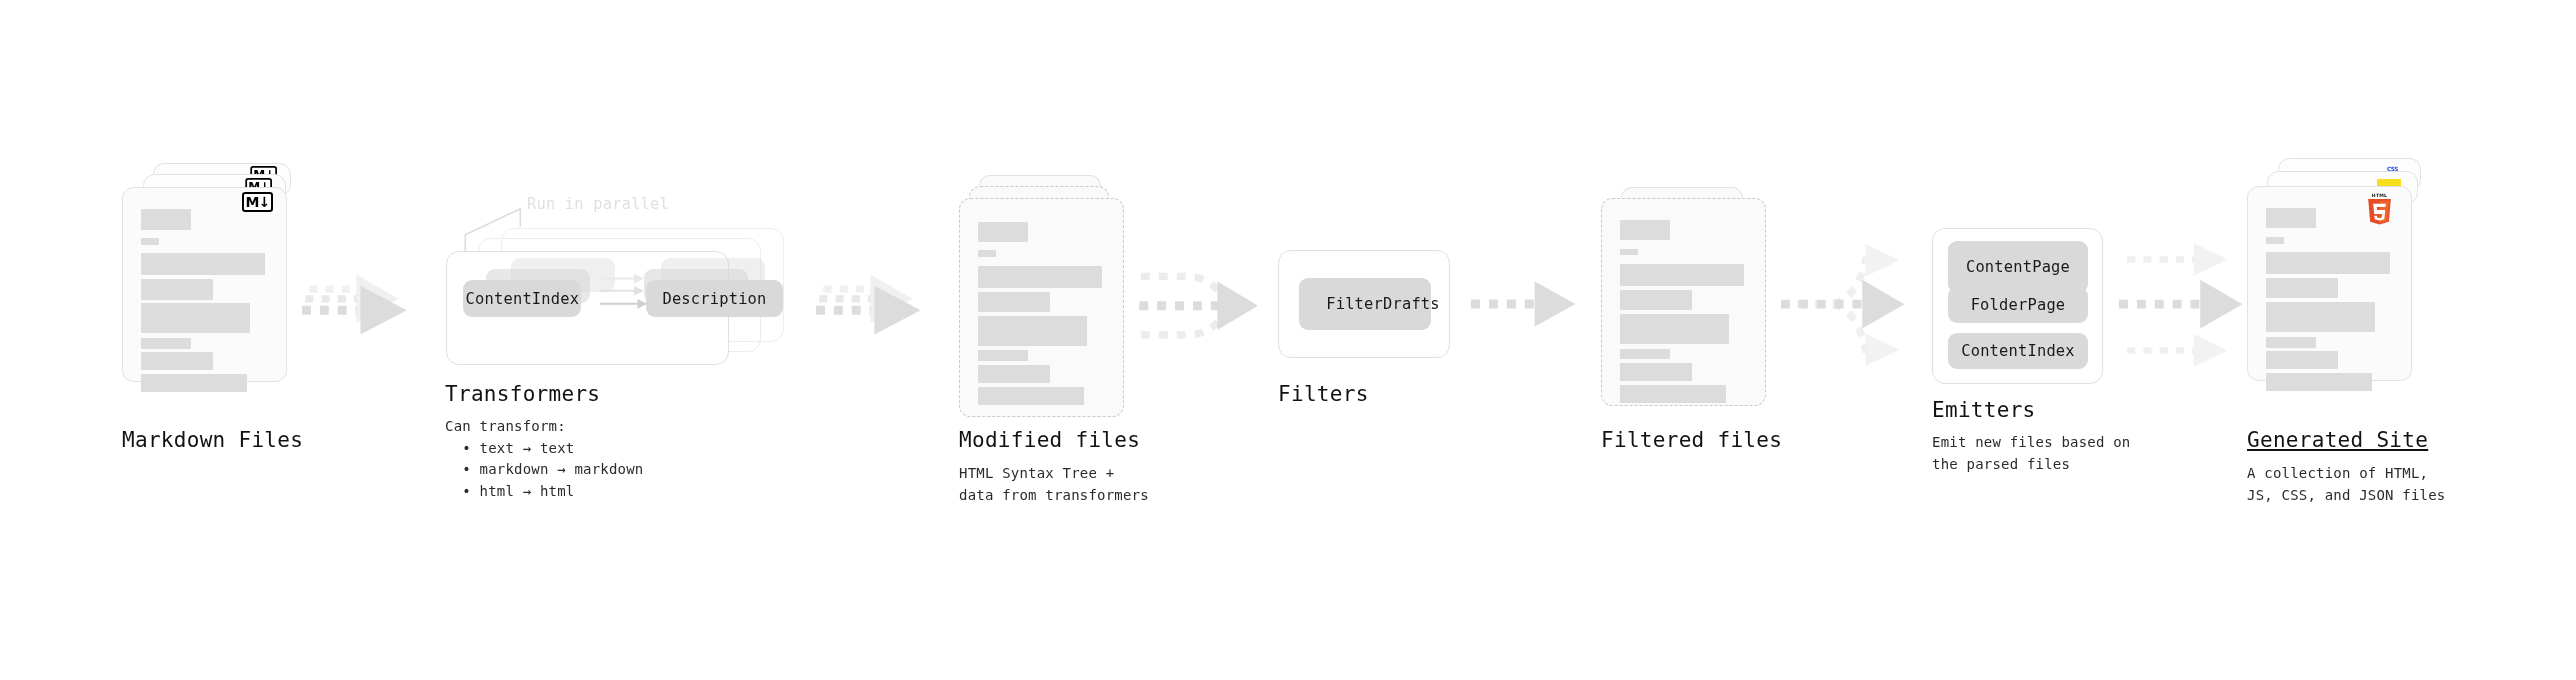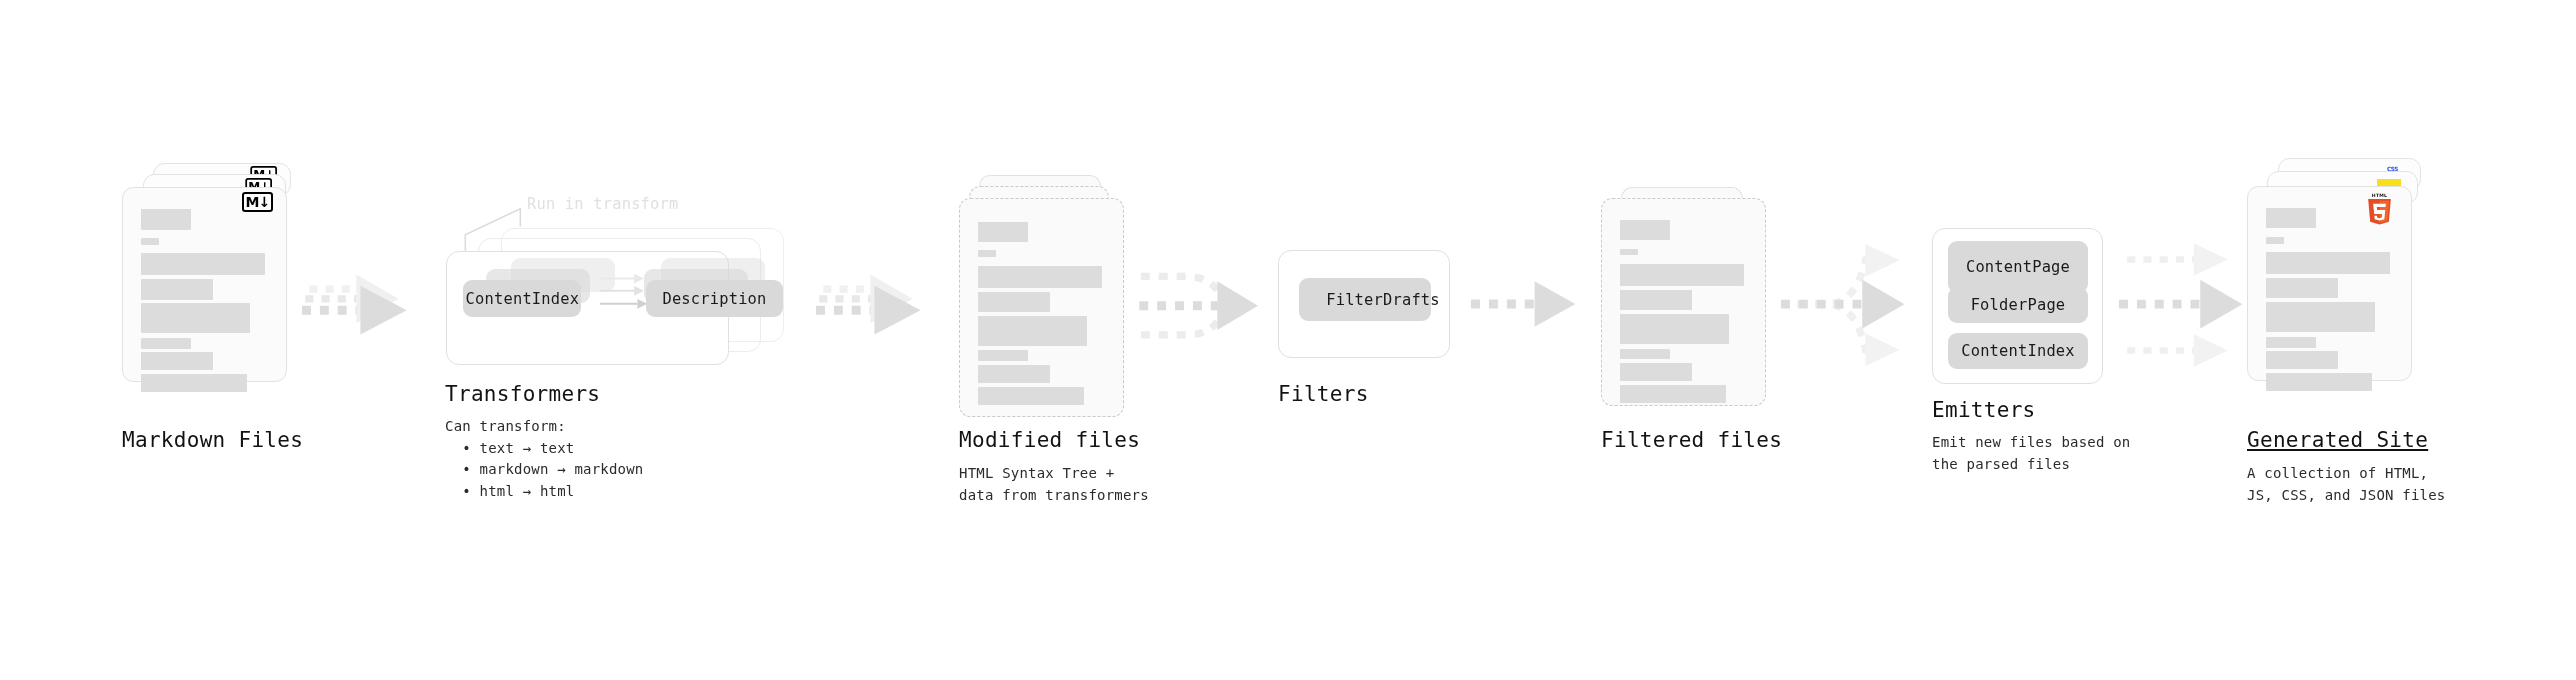--- a/index.html
+++ b/index.html
@@ -155,21 +155,21 @@
     <line x1="-4" y1="52" x2="76" y2="52" stroke="#dcdcdc" stroke-width="11" stroke-dasharray="11 11"></line>
     <polygon points="63,8 115,38 63,68" fill="#f0f0f0"></polygon>
     <polygon points="68,22 125,52 68,82" fill="#dcdcdc"></polygon>
   </svg>
 
   <div class="node" style="left:439px; top:191px; width:406px; height:179px;">
 
     <svg style="left:0px; top:0px;" width="195" height="89" viewBox="0 0 240 110">
       <path d="M 32 82 L 32 54 L 100 22 L 100 44" fill="none" stroke="#dcdcdc" stroke-width="2"></path>
     </svg>
-    <div class="faint" style="left:88px; top:4.1px;">Run in transform</div>
+    <div class="faint" style="left:88px; top:4.1px;">Run in parallel</div>
 
     <div class="pbox stackghost" style="left:62px; top:37px; width:283px; height:114px; border-color:#eeeeee;"></div>
     <div class="pbox stackghost" style="left:39px; top:47px; width:283px; height:114px; border-color:#ececec;"></div>
     <div class="pbox" style="left:6.5px; top:60px; width:283px; height:114px; background:#ffffff;"></div>
 
     <div class="chip g1" style="left:72px; top:67px; width:104px; height:34px;"></div>
     <div class="chip g1" style="left:222px; top:67px; width:104px; height:34px;"></div>
     <div class="chip g2" style="left:47px; top:78px; width:104px; height:34px;"></div>
     <div class="chip g2" style="left:205px; top:78px; width:104px; height:34px;"></div>
 
@@ -220,21 +220,21 @@
 data from transformers</div>
 
   <svg style="left:1136px; top:260px;" width="122" height="106" viewBox="0 0 150 130">
     <path d="M 6 20 L 62 20 Q 98 20 110 56" fill="none" stroke="#ececec" stroke-width="9" stroke-dasharray="11 11"></path>
     <path d="M 6 92 L 62 92 Q 98 92 110 58" fill="none" stroke="#ececec" stroke-width="9" stroke-dasharray="11 11"></path>
     <line x1="4" y1="56" x2="110" y2="56" stroke="#dcdcdc" stroke-width="11" stroke-dasharray="11 11"></line>
     <polygon points="100,26 150,56 100,86" fill="#dcdcdc"></polygon>
   </svg>
 
   <div class="pbox" style="left:1278px; top:250px; width:172px; height:108px;"></div>
-  <div class="chip" style="left:1299px; top:278px; width:132px; height:43px;padding-left:36px;">FilterDrafts</div>
+  <div class="chip" style="left:1299px; top:278px; width:132px; height:52px;padding-left:36px;">FilterDrafts</div>
 
   <div class="title" style="left:1278px; top:382px;">Filters</div>
 
   <svg style="left:1471px; top:286px;" width="106" height="49" viewBox="0 0 130 60">
     <line x1="0" y1="22" x2="88" y2="22" stroke="#dcdcdc" stroke-width="11" stroke-dasharray="11 11"></line>
     <polygon points="78,-6 128,22 78,50" fill="#dcdcdc"></polygon>
   </svg>
 
   <div class="filestack" style="left:1601px; top:187px; width:187px; height:268px;">
     <div class="fcard dotted" style="left:19.5px; top:0px; width:122px; height:28px;"></div>

